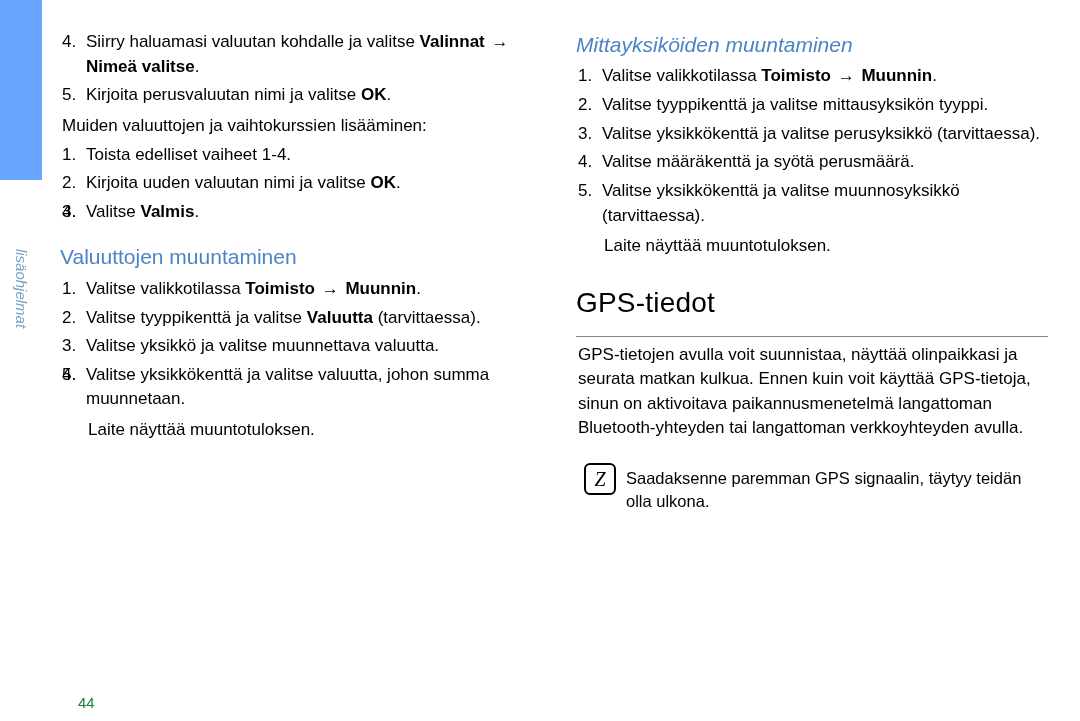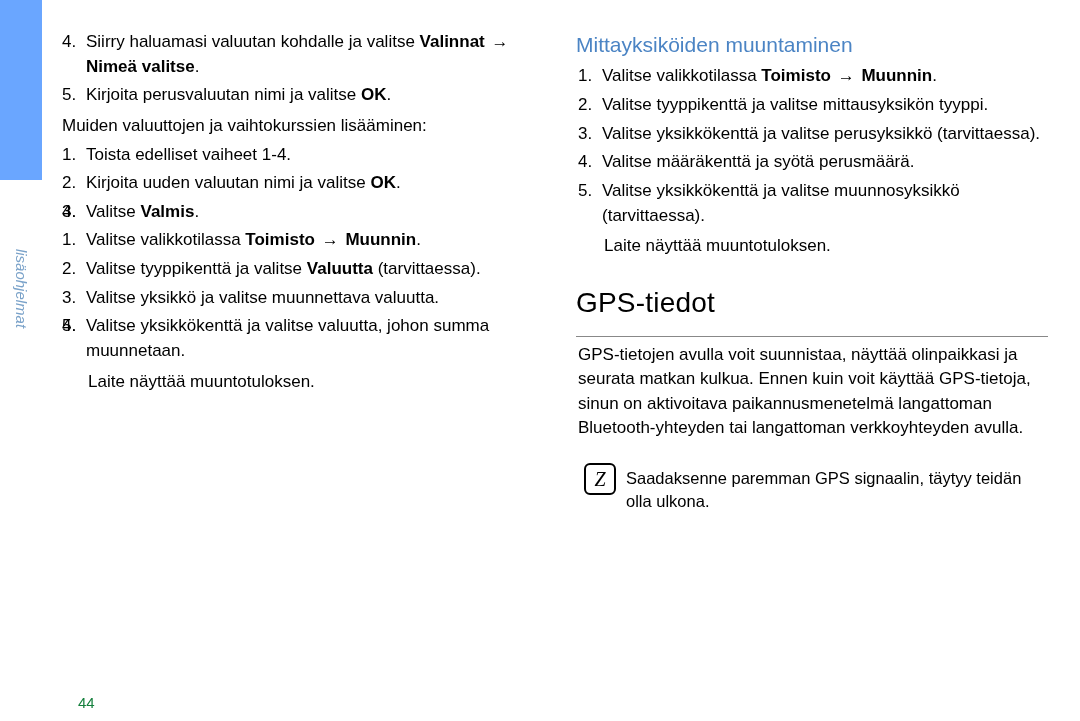--- a/index.html
+++ b/index.html
@@ -134,20 +134,21 @@
       </div>
       <div class="li">
         <span class="num">3.</span>
       </div>
       <div class="li">
         <span class="num">4.</span>
         <span>Valitse </span><span class="bold">Valmis</span><span>.</span>
       </div>
     </div>
 
+    <div class="h-blue">Valuuttojen muuntaminen</div>
 
     <div class="ol">
       <div class="li">
         <span class="num">1.</span>
         <span>Valitse valikkotilassa </span><span class="bold">Toimisto</span> <span class="arrow">→</span> <span class="bold">Muunnin</span><span>.</span>
       </div>
       <div class="li">
         <span class="num">2.</span>
         <span>Valitse tyyppikenttä ja valitse </span><span class="bold">Valuutta</span><span> (tarvittaessa).</span>
       </div>
@@ -160,21 +161,21 @@
       </div>
       <div class="li">
         <span class="num">5.</span>
         <span>Valitse yksikkökenttä ja valitse valuutta, johon summa muunnetaan.</span>
       </div>
     </div>
     <div class="para" style="padding-left:26px;">Laite näyttää muuntotuloksen.</div>
   </div>
 
   <div class="col">
-    <div class="h-blue" style="margin-top:0;">Mittayksiköiden muuntaminen</div>
+    <div class="h-blue" style="margin-top:0;font-style:italic;">Mittayksiköiden muuntaminen</div>
 
     <div class="ol">
       <div class="li">
         <span class="num">1.</span>
         <span>Valitse valikkotilassa </span><span class="bold">Toimisto</span> <span class="arrow">→</span> <span class="bold">Muunnin</span><span>.</span>
       </div>
       <div class="li">
         <span class="num">2.</span>
         <span>Valitse tyyppikenttä ja valitse mittausyksikön tyyppi.</span>
       </div>

